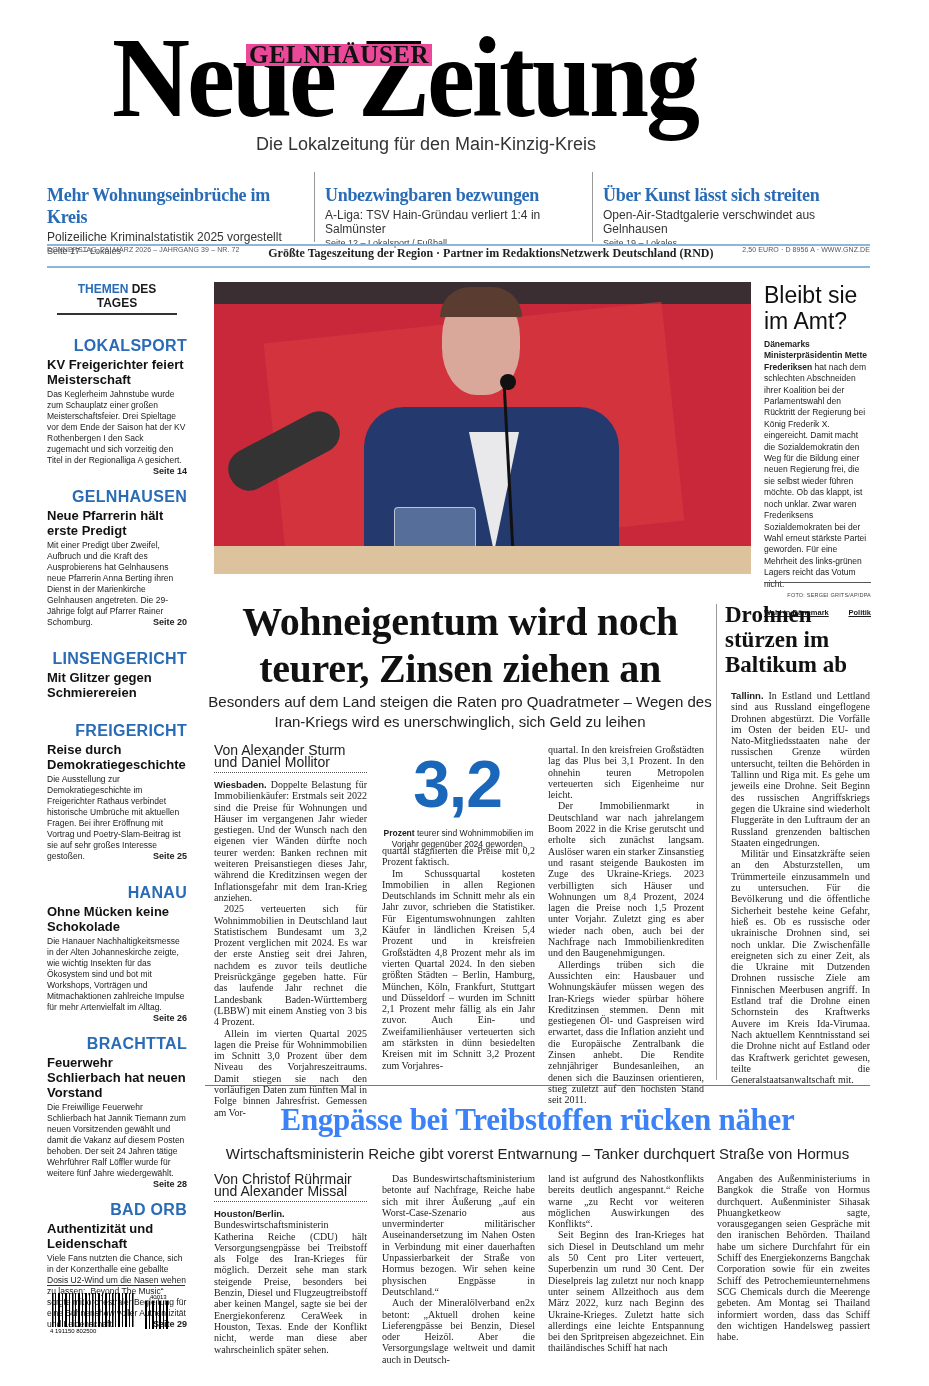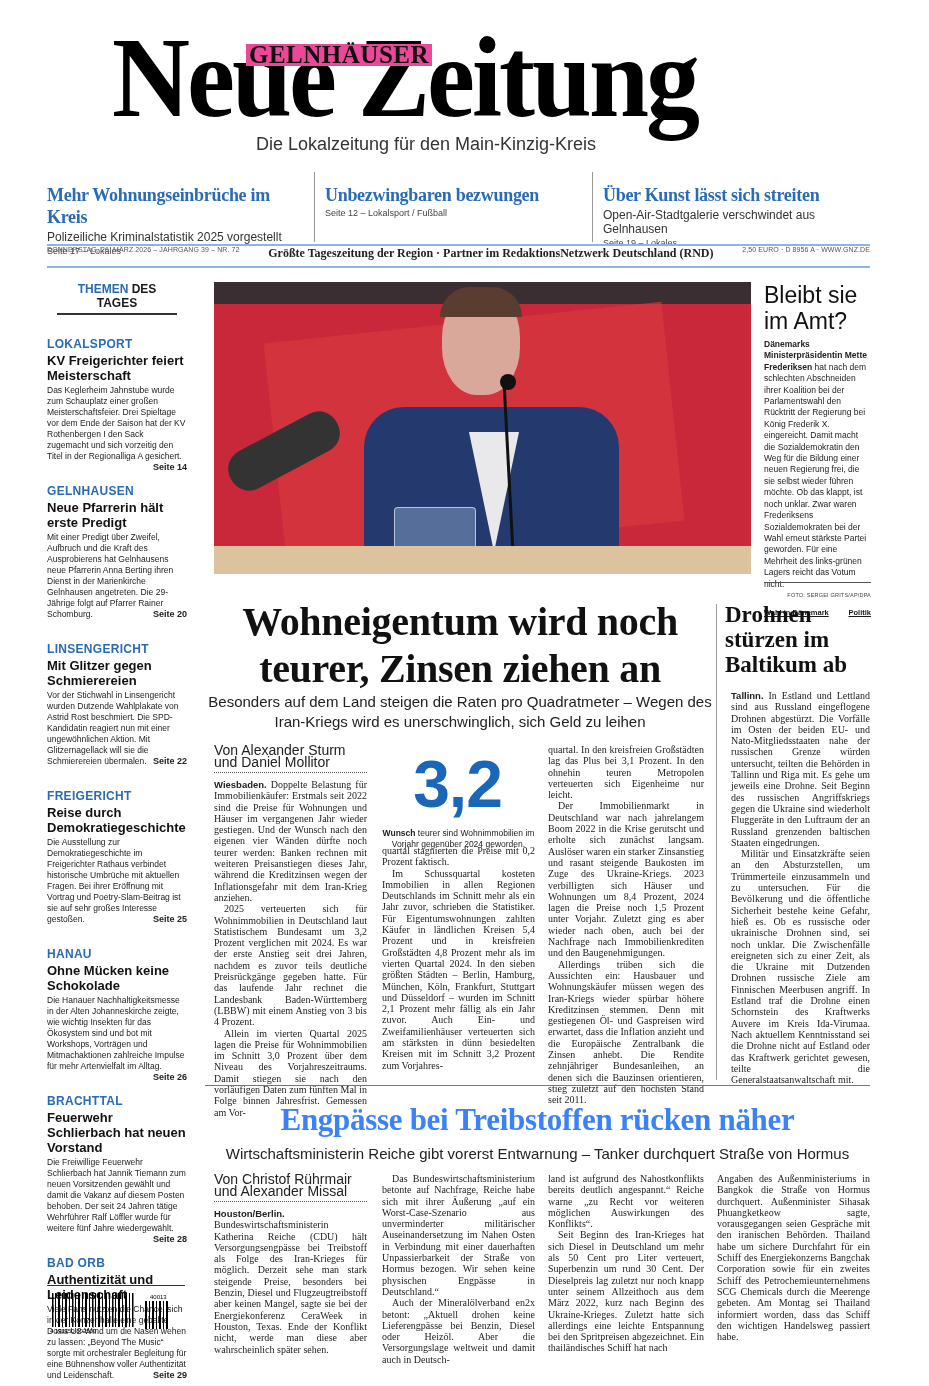--- a/index.html
+++ b/index.html
@@ -25,21 +25,21 @@
   .infobar { left: 47px; top: 244px; width: 823px; height: 24px; border-top: 2px solid #8cb6dc; border-bottom: 2px solid #8cb6dc; display: flex; align-items: flex-start; justify-content: space-between; }
   .info-left, .info-right { font-size: 7px; color: #555; letter-spacing: 0.1px; }
   .info-mid { font-family: "Liberation Serif", serif; font-size: 12px; font-weight: bold; color: #222; }
 
   
   .sidebar { left: 47px; top: 282px; width: 140px; }
   .themen { text-align: center; font-size: 12px; font-weight: bold; padding-bottom: 3px; border-bottom: 2px solid #333; margin: 0 10px 0 10px; }
   .themen .blue { color: #2a6bb5; }
   .side-item { margin-top: 22px; }
   .side-item:first-of-type { margin-top: 20px; }
-  .side-cat { font-size: 12px; font-weight: bold; color: #2a6bb5; letter-spacing: 0.3px; }
+  .side-cat { font-size: 16px; font-weight: bold; color: #2a6bb5; letter-spacing: 0.3px; text-align: right; }
   .side-title { font-size: 13px; font-weight: bold; line-height: 15px; margin-top: 2px; color: #111; }
   .side-text { font-size: 8.5px; line-height: 11px; color: #222; margin-top: 2px; }
   .side-page { font-weight: bold; float: right; font-size: 9px; }
 
   .barcode-line { left: 47px; top: 1285px; width: 138px; border-top: 1px solid #333; }
   .barcode { left: 50px; top: 1293px; width: 135px; height: 40px; }
 
   
   .photo { left: 214px; top: 282px; width: 537px; height: 292px; overflow: hidden; background: #c8283a; }
   .photo-top { position: absolute; left: 0; top: 0; width: 100%; height: 22px; background: #3b2e33; }
@@ -102,20 +102,21 @@
 <div class="abs mast-sub">Die Lokalzeitung für den Main-Kinzig-Kreis</div>
 
 <div class="abs teasers">
   <div class="teaser">
     <div class="teaser-title">Mehr Wohnungseinbrüche im Kreis</div>
     <div class="teaser-text">Polizeiliche Kriminalstatistik 2025 vorgestellt</div>
     <div class="teaser-ref">Seite 17 – Lokales</div>
   </div>
   <div class="teaser">
     <div class="teaser-title">Unbezwingbaren bezwungen</div>
+    <div class="teaser-text">A-Liga: TSV Hain-Gründau verliert 1:4 in Salmünster</div>
     <div class="teaser-ref">Seite 12 – Lokalsport / Fußball</div>
   </div>
   <div class="teaser">
     <div class="teaser-title">Über Kunst lässt sich streiten</div>
     <div class="teaser-text">Open-Air-Stadtgalerie verschwindet aus Gelnhausen</div>
     <div class="teaser-ref">Seite 19 – Lokales</div>
   </div>
 </div>
 
 <div class="abs infobar">
@@ -133,21 +134,20 @@
     <div class="side-text"><span>Das Keglerheim Jahnstube wurde zum Schauplatz einer großen Meisterschaftsfeier. Drei Spieltage vor dem Ende der Saison hat der KV Rothenbergen I den Sack zugemacht und sich vorzeitig den Titel in der Regionalliga A gesichert.</span> <span class="side-page">Seite 14</span></div>
   </div>
   <div class="side-item">
     <div class="side-cat">GELNHAUSEN</div>
     <div class="side-title">Neue Pfarrerin hält erste Predigt</div>
     <div class="side-text"><span>Mit einer Predigt über Zweifel, Aufbruch und die Kraft des Ausprobierens hat Gelnhausens neue Pfarrerin Anna Berting ihren Dienst in der Marienkirche Gelnhausen angetreten. Die 29-Jährige folgt auf Pfarrer Rainer Schomburg.</span> <span class="side-page">Seite 20</span></div>
   </div>
   <div class="side-item">
     <div class="side-cat">LINSENGERICHT</div>
     <div class="side-title">Mit Glitzer gegen Schmierereien</div>
-    <div class="side-text"><span>Vor der Stichwahl in Linsengericht wurden Dutzende Wahlplakate von Astrid Rost beschmiert. Die SPD-Kandidatin reagiert nun mit einer ungewöhnlichen Aktion. Mit Glitzernagellack will sie die Schmierereien übermalen.</span> <span class="side-page">Seite 22</span></div>
   </div>
   <div class="side-item">
     <div class="side-cat">FREIGERICHT</div>
     <div class="side-title">Reise durch Demokratiegeschichte</div>
     <div class="side-text"><span>Die Ausstellung zur Demokratiegeschichte im Freigerichter Rathaus verbindet historische Umbrüche mit aktuellen Fragen. Bei ihrer Eröffnung mit Vortrag und Poetry-Slam-Beitrag ist sie auf sehr großes Interesse gestoßen.</span> <span class="side-page">Seite 25</span></div>
   </div>
   <div class="side-item">
     <div class="side-cat">HANAU</div>
     <div class="side-title">Ohne Mücken keine Schokolade</div>
     <div class="side-text"><span>Die Hanauer Nachhaltigkeitsmesse in der Alten Johanneskirche zeigte, wie wichtig Insekten für das Ökosystem sind und bot mit Workshops, Vorträgen und Mitmachaktionen zahlreiche Impulse für mehr Artenvielfalt im Alltag.</span> <span class="side-page">Seite 26</span></div>
@@ -233,21 +233,21 @@
 <div class="abs lead-sub">Besonders auf dem Land steigen die Raten pro Quadratmeter – Wegen des Iran-Kriegs wird es unerschwinglich, sich Geld zu leihen</div>
 
 <div class="abs col lead-c1">
   <div class="byline">Von Alexander Sturm und Daniel Mollitor</div>
   <p class="first"><span class="dateline">Wiesbaden.</span><span> Doppelte Belastung für Immobilienkäufer: Erstmals seit 2022 sind die Preise für Wohnungen und Häuser im vergangenen Jahr wieder gestiegen. Und der Wunsch nach den eigenen vier Wänden dürfte noch teurer werden: Banken rechnen mit weiteren Preisanstiegen dieses Jahr, während die Kreditzinsen wegen der Inflationsgefahr mit dem Iran-Krieg anziehen.</span></p>
   <p>2025 verteuerten sich für Wohnimmobilien in Deutschland laut Statistischem Bundesamt um 3,2 Prozent verglichen mit 2024. Es war der erste Anstieg seit drei Jahren, nachdem es zuvor teils deutliche Preisrückgänge gegeben hatte. Für das laufende Jahr rechnet die Landesbank Baden-Württemberg (LBBW) mit einem Anstieg von 3 bis 4 Prozent.</p>
   <p>Allein im vierten Quartal 2025 lagen die Preise für Wohnimmobilien im Schnitt 3,0 Prozent über dem Niveau des Vorjahreszeitraums. Damit stiegen sie nach den vorläufigen Daten zum fünften Mal in Folge binnen Jahresfrist. Gemessen am Vor-</p>
 </div>
 
 <div class="abs bignum">3,2</div>
-<div class="abs bignum-cap"><b>Wunsch</b><span> teurer sind Wohnimmobilien im Vorjahr gegenüber 2024 geworden.</span></div>
+<div class="abs bignum-cap"><b>Prozent</b><span> teurer sind Wohnimmobilien im Vorjahr gegenüber 2024 geworden.</span></div>
 
 <div class="abs col lead-c2">
   <p class="first">quartal stagnierten die Preise mit 0,2 Prozent faktisch.</p>
   <p>Im Schussquartal kosteten Immobilien in allen Regionen Deutschlands im Schnitt mehr als ein Jahr zuvor, schrieben die Statistiker. Für Eigentumswohnungen zahlten Käufer in ländlichen Kreisen 5,4 Prozent und in kreisfreien Großstädten 4,8 Prozent mehr als im vierten Quartal 2024. In den sieben größten Städten – Berlin, Hamburg, München, Köln, Frankfurt, Stuttgart und Düsseldorf – wurden im Schnitt 2,1 Prozent mehr fällig als ein Jahr zuvor. Auch Ein- und Zweifamilienhäuser verteuerten sich am stärksten in dünn besiedelten Kreisen mit im Schnitt 3,2 Prozent zum Vorjahres-</p>
 </div>
 
 <div class="abs col lead-c3">
   <p class="first">quartal. In den kreisfreien Großstädten lag das Plus bei 3,1 Prozent. In den ohnehin teuren Metropolen verteuerten sich Eigenheime nur leicht.</p>
   <p>Der Immobilienmarkt in Deutschland war nach jahrelangem Boom 2022 in die Krise gerutscht und erholte sich zunächst langsam. Auslöser waren ein starker Zinsanstieg und rasant steigende Baukosten im Zuge des Ukraine-Kriegs. 2023 verbilligten sich Häuser und Wohnungen um 8,4 Prozent, 2024 lagen die Preise noch 1,5 Prozent unter Vorjahr. Zuletzt ging es aber wieder nach oben, auch bei der Nachfrage nach Immobilienkrediten und den Baugenehmigungen.</p>
   <p>Allerdings trüben sich die Aussichten ein: Hausbauer und Wohnungskäufer müssen wegen des Iran-Kriegs wieder spürbar höhere Kreditzinsen stemmen. Denn mit gestiegenen Öl- und Gaspreisen wird erwartet, dass die Inflation anzieht und die Europäische Zentralbank die Zinsen anhebt. Die Rendite zehnjähriger Bundesanleihen, an denen sich die Bauzinsen orientieren, stieg zuletzt auf den höchsten Stand seit 2011.</p>

